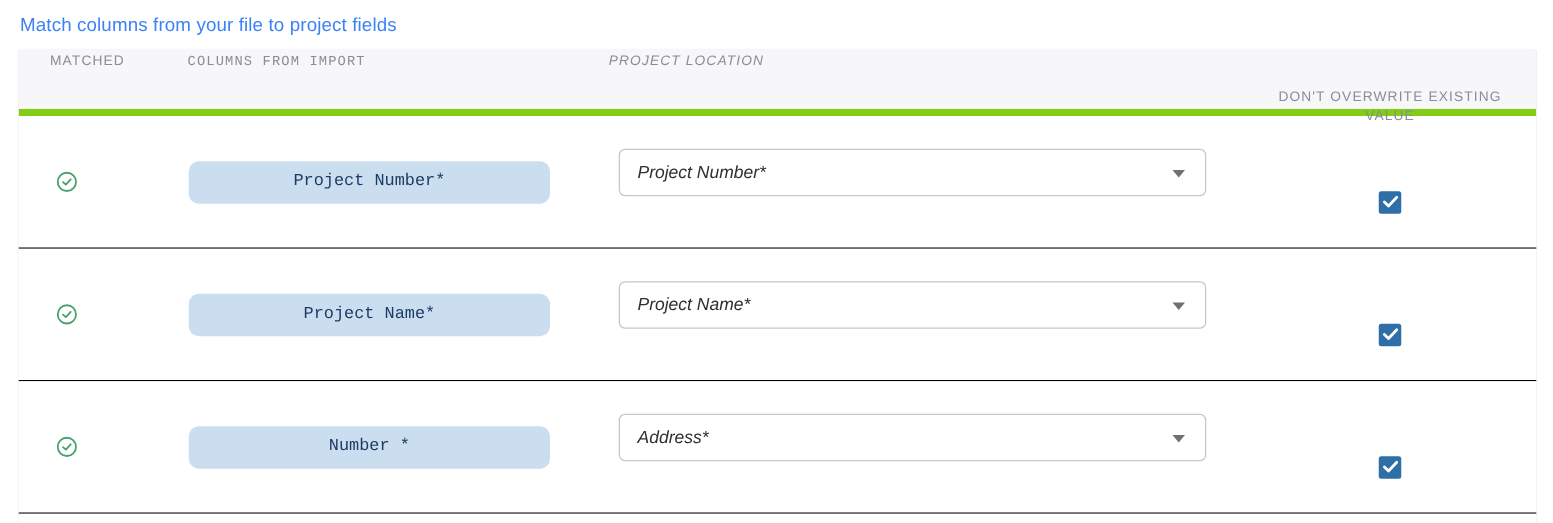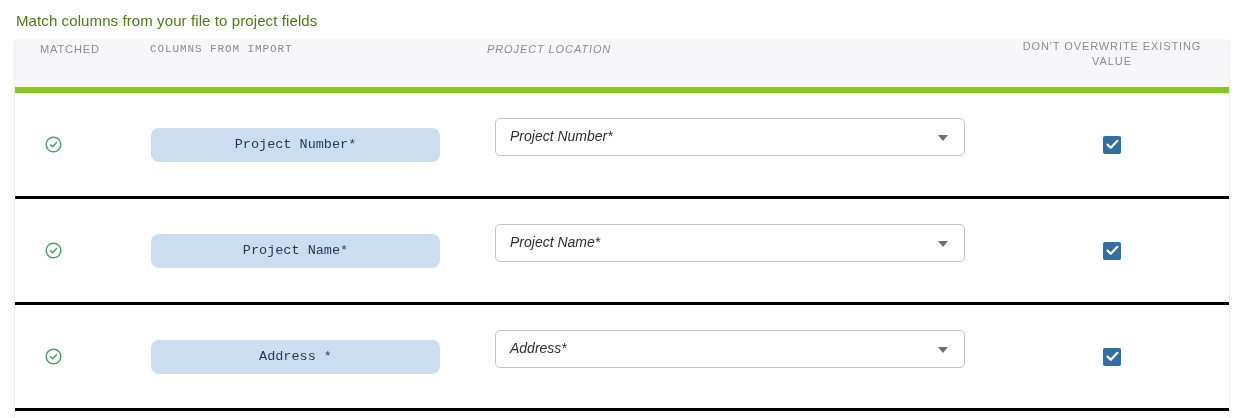--- a/index.html
+++ b/index.html
@@ -6,21 +6,21 @@
   html, body {
     width: 1242px; height: 418px;
     overflow: hidden;
     background: #ffffff;
     font-family: "Liberation Sans", sans-serif;
   }
   .page-title {
     margin: 12px 0 0 16px;
     font-size: 15px;
     font-weight: 500;
-    color: #4d7c0f;
+    color: #3b82f6;
     letter-spacing: .1px;
   }
   .match-table {
     margin: 10px 0 0 14px;
     width: 1216px;
     border-left: 1px solid #ececf1;
     border-right: 1px solid #ececf1;
     border-top-left-radius: 4px;
     border-top-right-radius: 4px;
     background: #ffffff;
@@ -37,32 +37,32 @@
   .th {
     font-size: 11px;
     letter-spacing: .9px;
     color: #8c8c95;
     font-weight: 400;
     text-transform: uppercase;
   }
   .col-matched  { width: 135px; flex: 0 0 135px; }
   .col-import   { width: 337px; flex: 0 0 337px; font-family: Liberation Mono, monospace; }
   .col-location { width: 508px; flex: 0 0 508px; font-style: italic; }
-  .col-overwrite{ flex: 1 1 auto; display: flex; justify-content: center; }
+  .col-overwrite{ flex: 1 1 auto; display: flex; justify-content: center; margin-top: 32px; }
   .thead .col-matched { padding-left: 25px; }
   .thead .col-overwrite .th {
     text-align: center;
     max-width: 195px;
     line-height: 15px;
   }
   .trow {
     display: flex;
     align-items: center;
     height: 106px;
-    border-bottom: 3px solid #000000;
+    border-bottom: 1px solid #000000;
     background: #ffffff;
   }
   .trow:last-child { border-bottom: none; }
   .trow.partial { height: 106px; border-bottom: none; }
 
   .matched-icon {
     margin-left: 30px;
     width: 17px; height: 17px;
     display: block;
   }
@@ -187,21 +187,21 @@
 
   <div class="trow">
     <div class="col-matched">
       <svg class="matched-icon" viewBox="0 0 20 20">
         <circle cx="10" cy="10" r="8.6" fill="none" stroke="#48a06e" stroke-width="1.7"></circle>
         <path d="M6.4 10.2 L9 12.6 L13.6 7.6" fill="none" stroke="#48a06e" stroke-width="1.7" stroke-linecap="round" stroke-linejoin="round"></path>
       </svg>
     </div>
     <div class="col-import">
       <div class="chip">
-        <span>Address *</span>
+        <span>Number *</span>
       </div>
     </div>
     <div class="col-location">
       <div class="select">
         <span>Address*</span>
         <span class="caret"></span>
       </div>
     </div>
     <div class="col-overwrite">
       <div class="checkbox">

